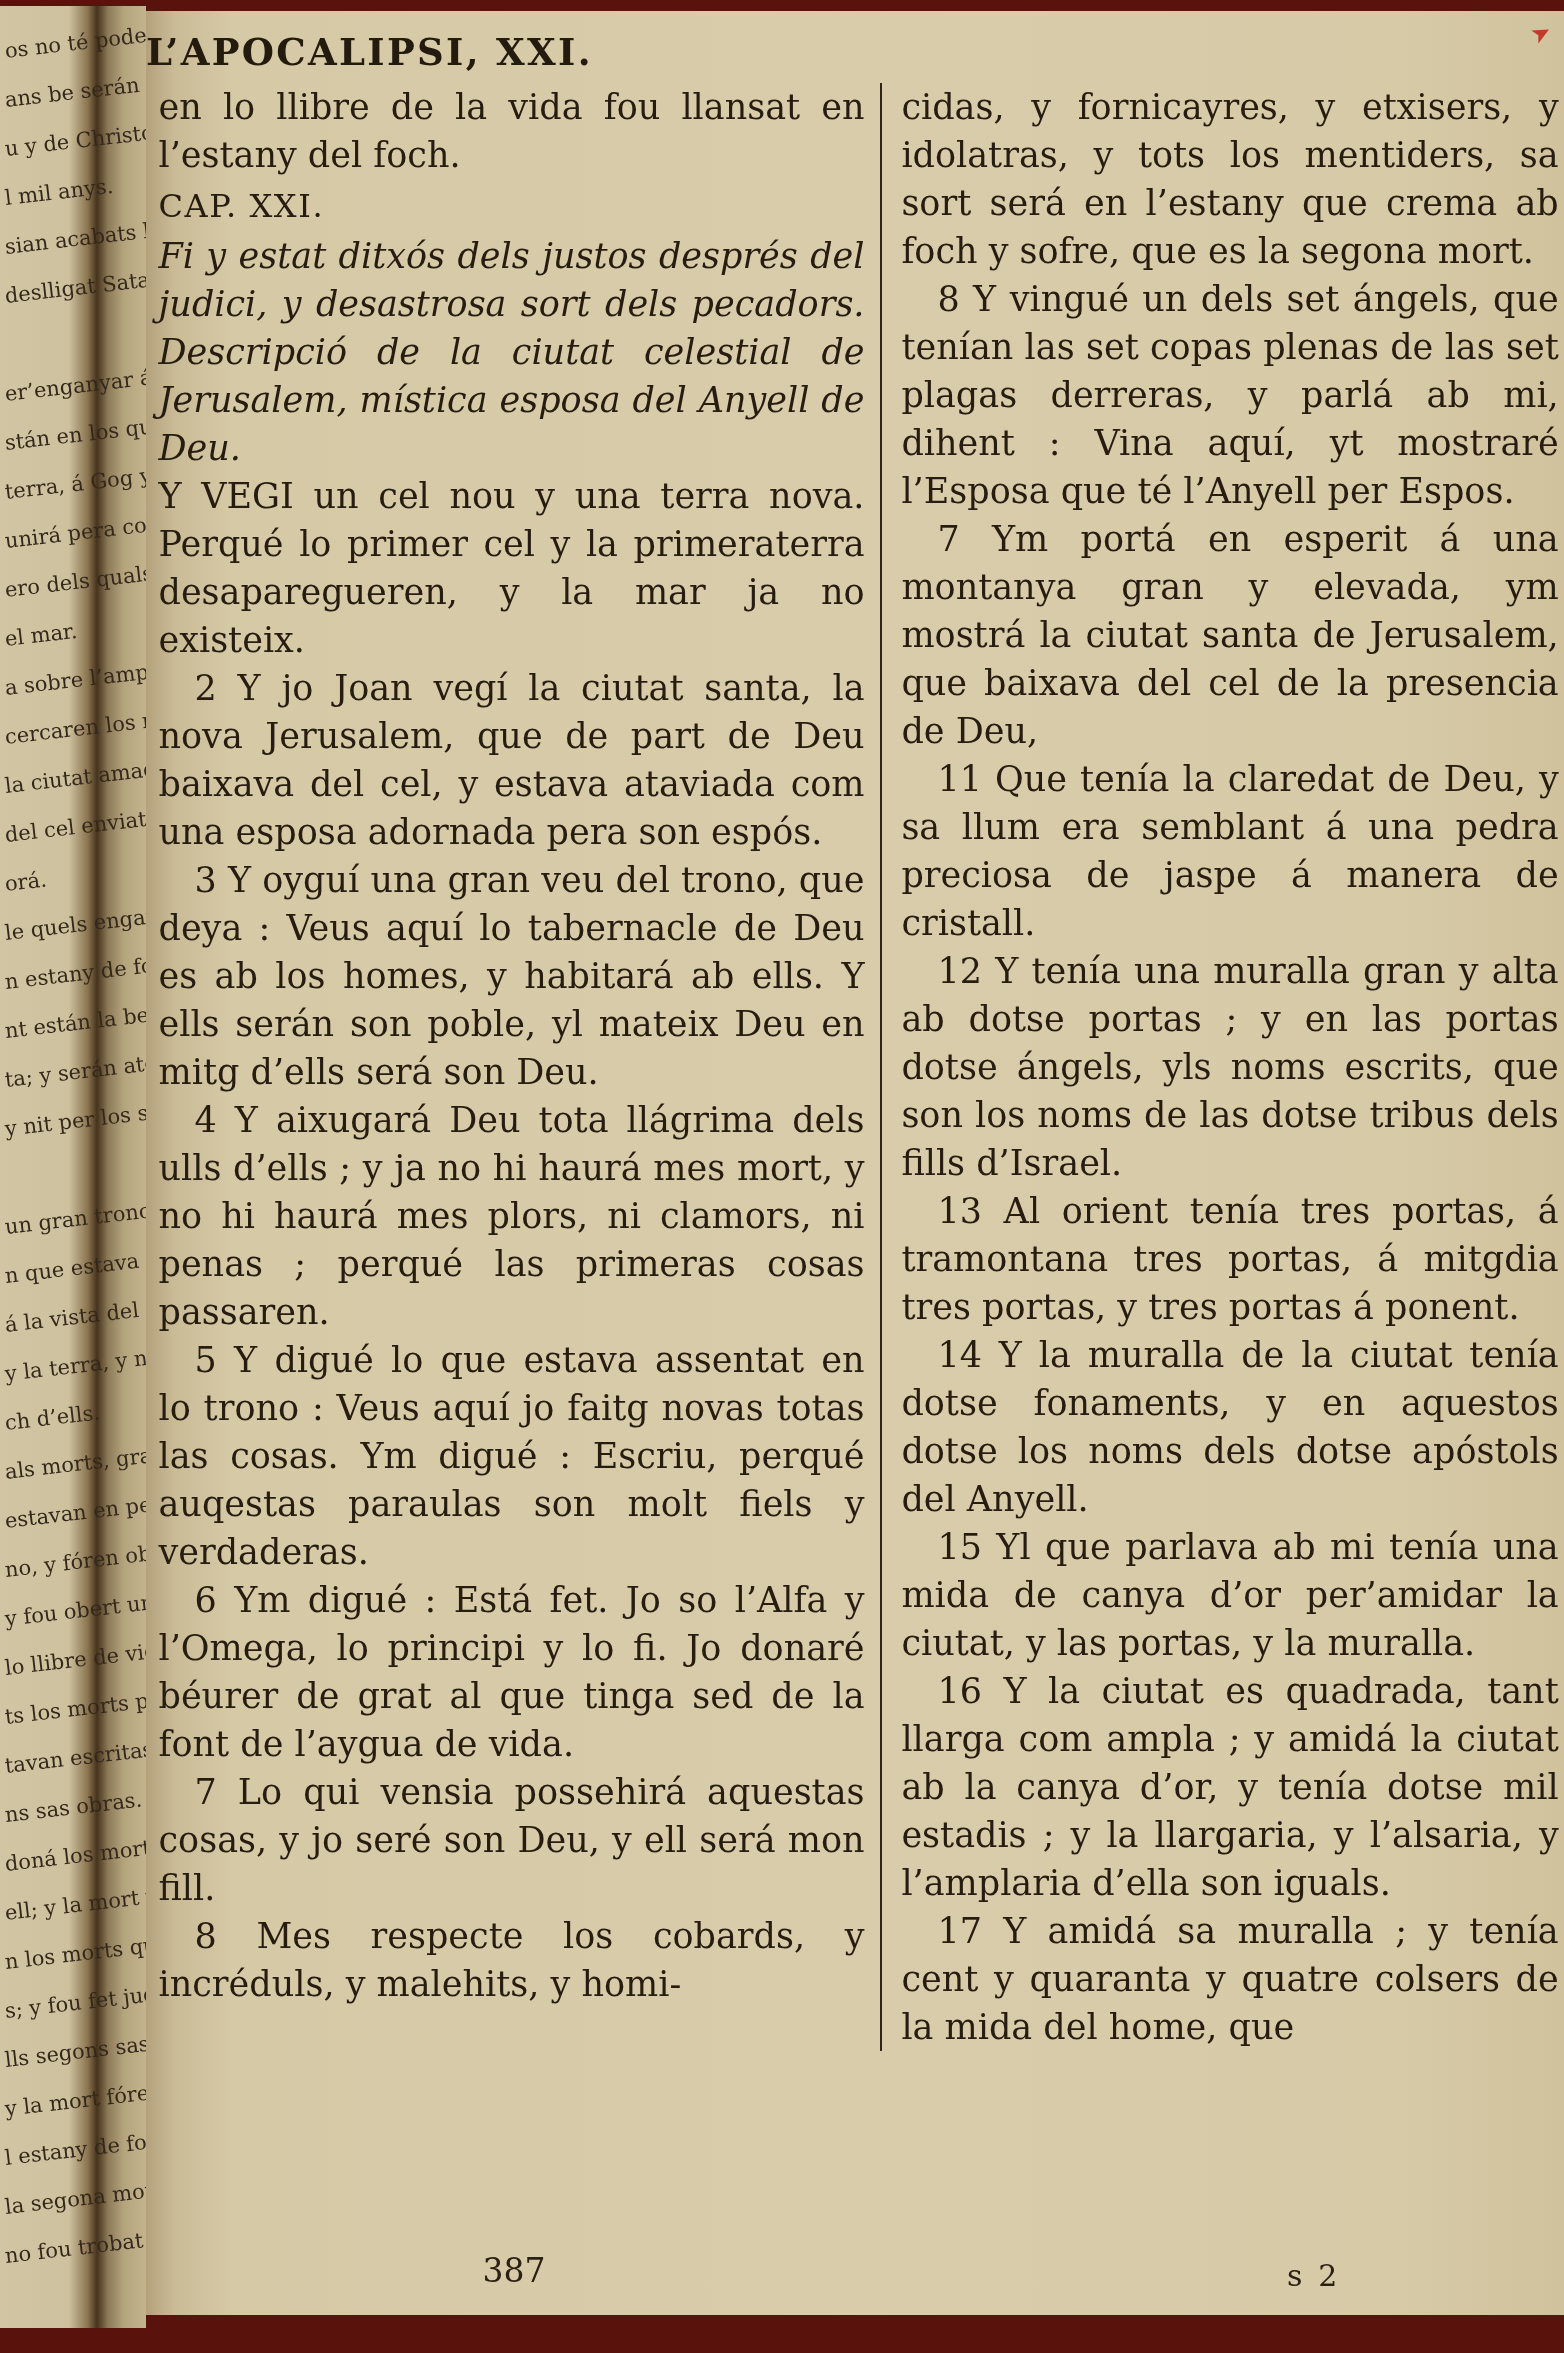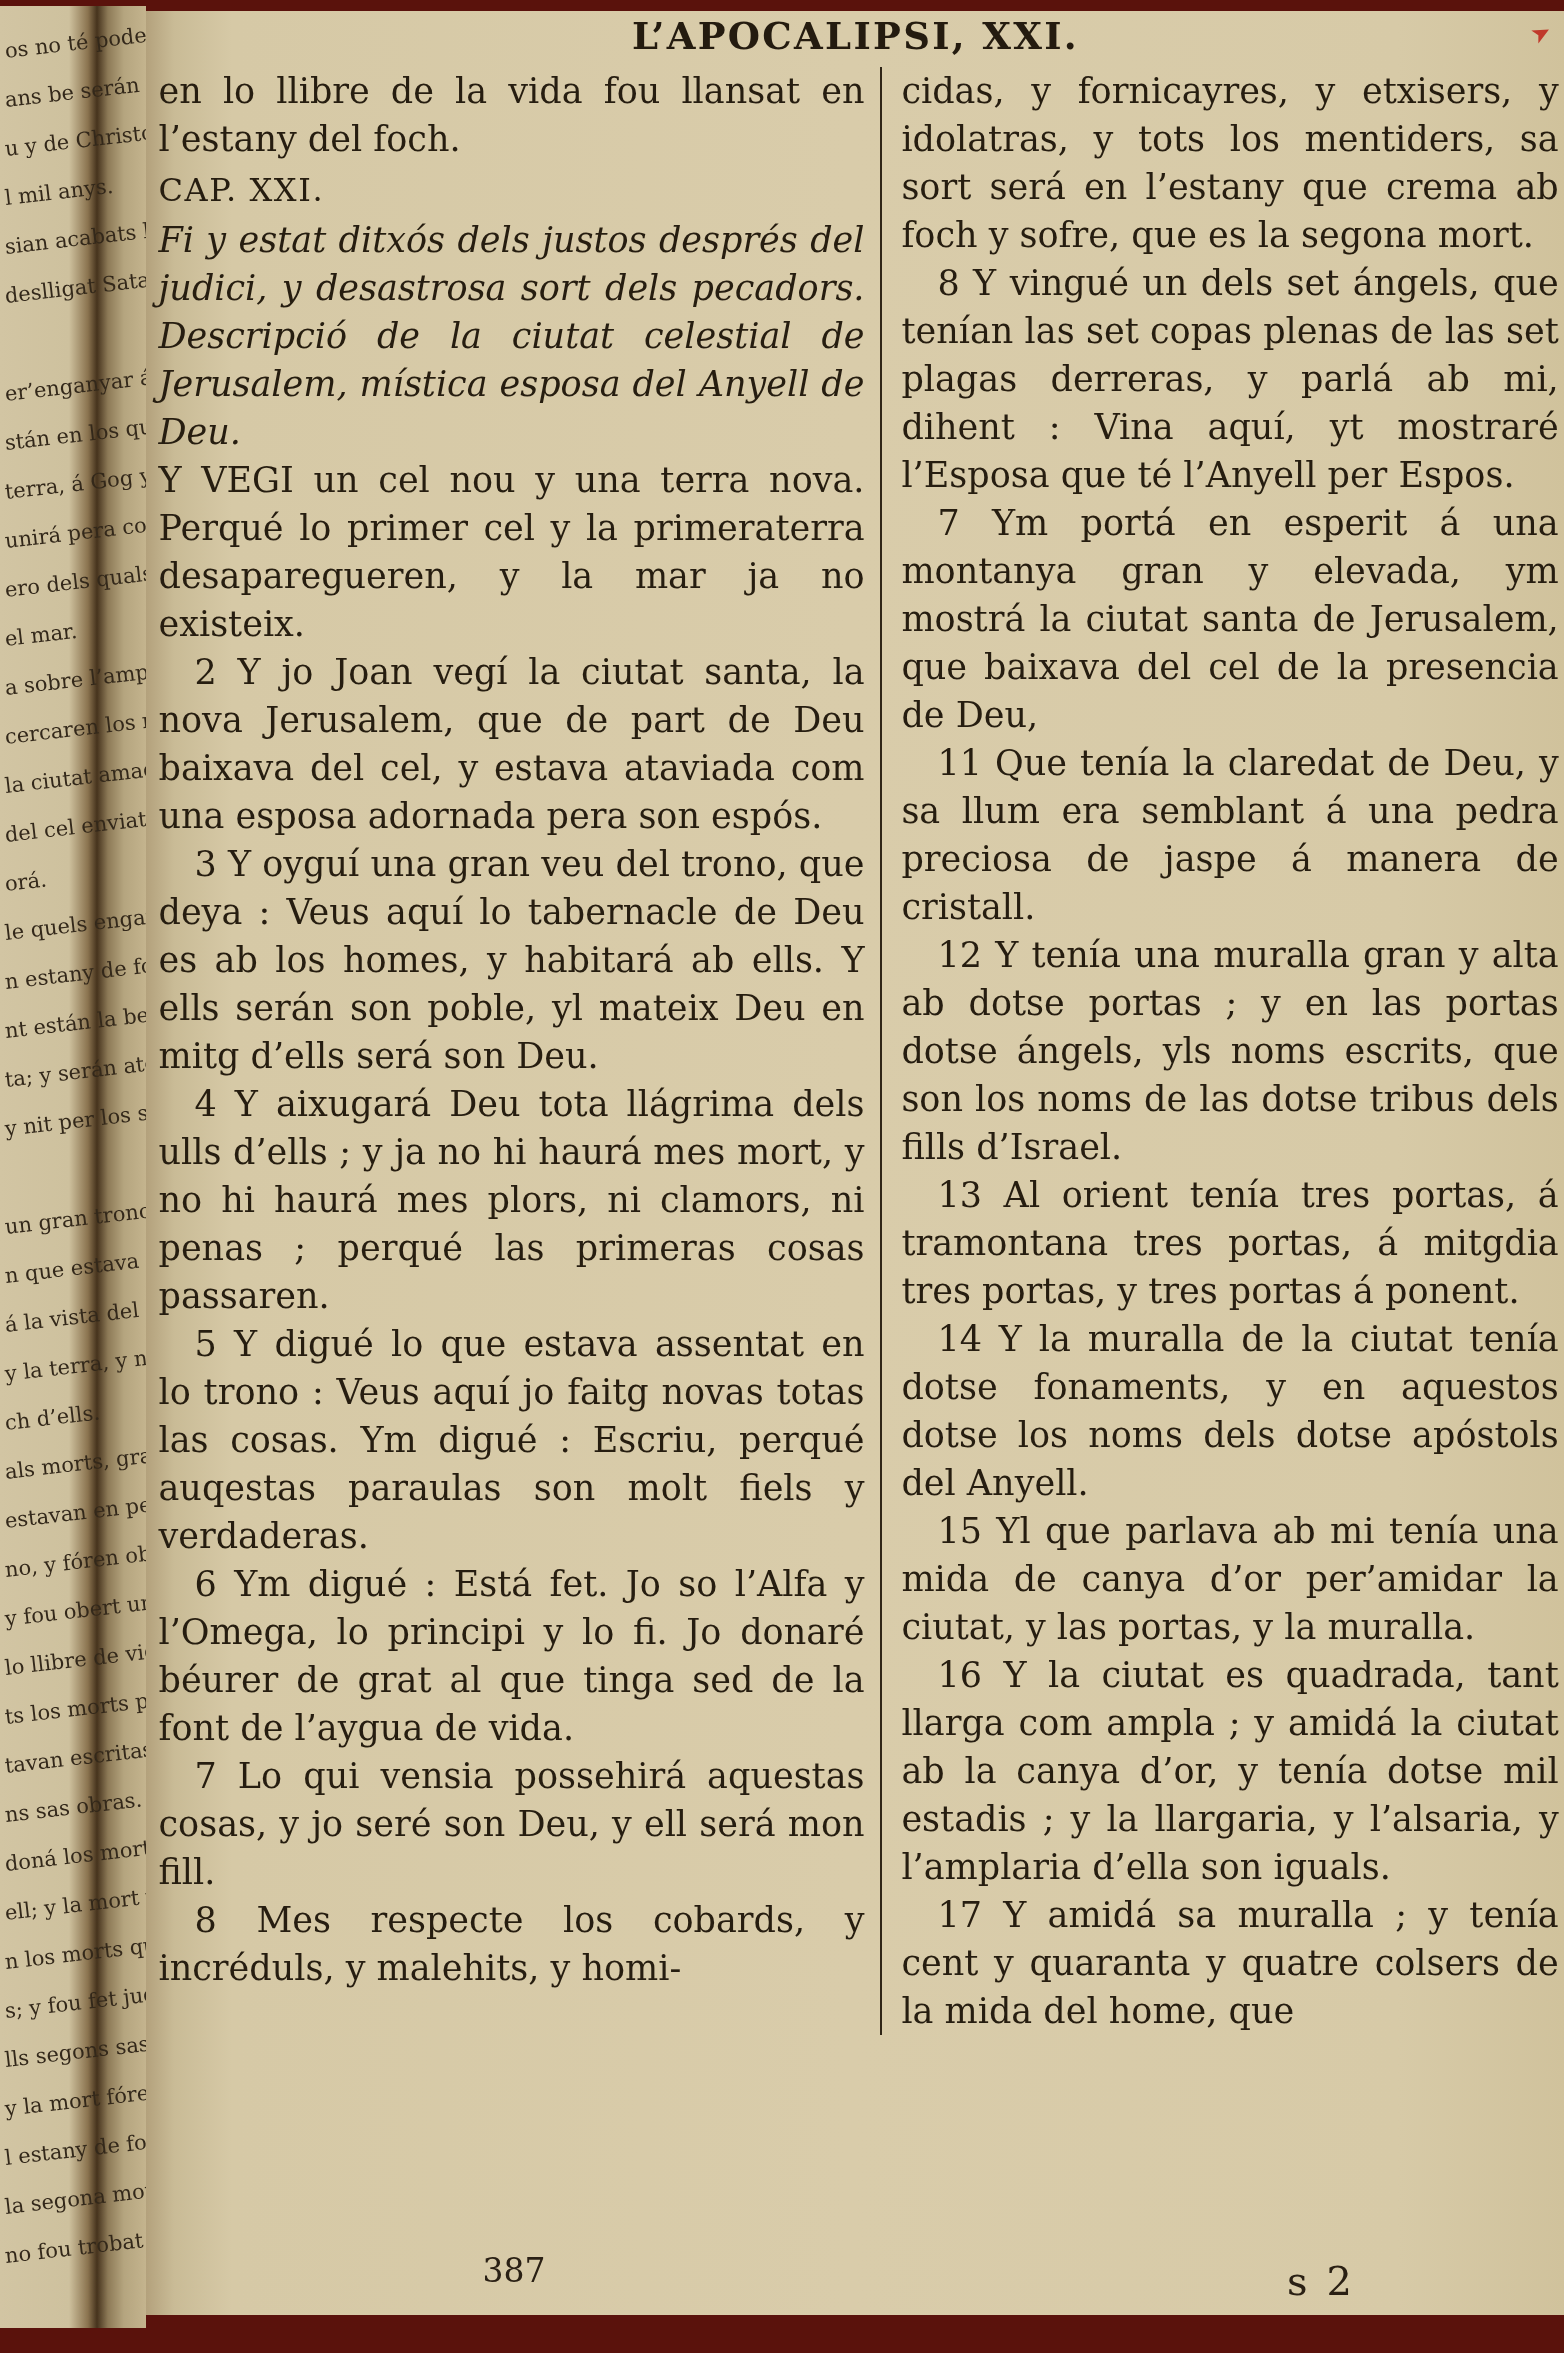--- a/index.html
+++ b/index.html
@@ -30,22 +30,22 @@
   }
 
   
   .page {
     position: absolute; left: 146px; top: 11px; width: 1419px; height: 2304px;
     background: linear-gradient(90deg,
       #b3a17c 0px, #c9bb96 28px, #d6c9a6 86px, #d9ccaa 704px,
       #d7caa7 1252px, #d0c29c 1419px);
   }
   .running-head {
-    text-align: center;
-    padding-top: 3px;
+    text-align: left;
+    padding-top: 19px;
     font-size: 37px; font-weight: bold; letter-spacing: 2.3px;
     color: #241b0f;
   }
   .red-arrow {
     position: absolute; top: 7.8px; right: 14px;
     color: #c0392b; font-size: 23.5px;
     transform: rotate(-28deg);
   }
 
   .columns {
@@ -64,21 +64,21 @@
   p.verse-open { text-indent: 0; }
   p.continuation { text-indent: 0; }
 
   .page-number {
     position: absolute; left: 368px; top: 2240px;
     transform: translateX(-50%);
     font-size: 33px; color: #2a2014;
   }
   .signature {
     position: absolute; left: 1141px; top: 2247px;
-    font-size: 40px; color: #2a2014; letter-spacing: 3.1px;
+    font-size: 30px; color: #2a2014; letter-spacing: 3.1px;
   }
 </style>
 </head>
 <body>
 
 <div class="scan">
 
   <div class="spine">
     <div class="spine-text">
         <div class="spine-line">os no té poder la</div>

